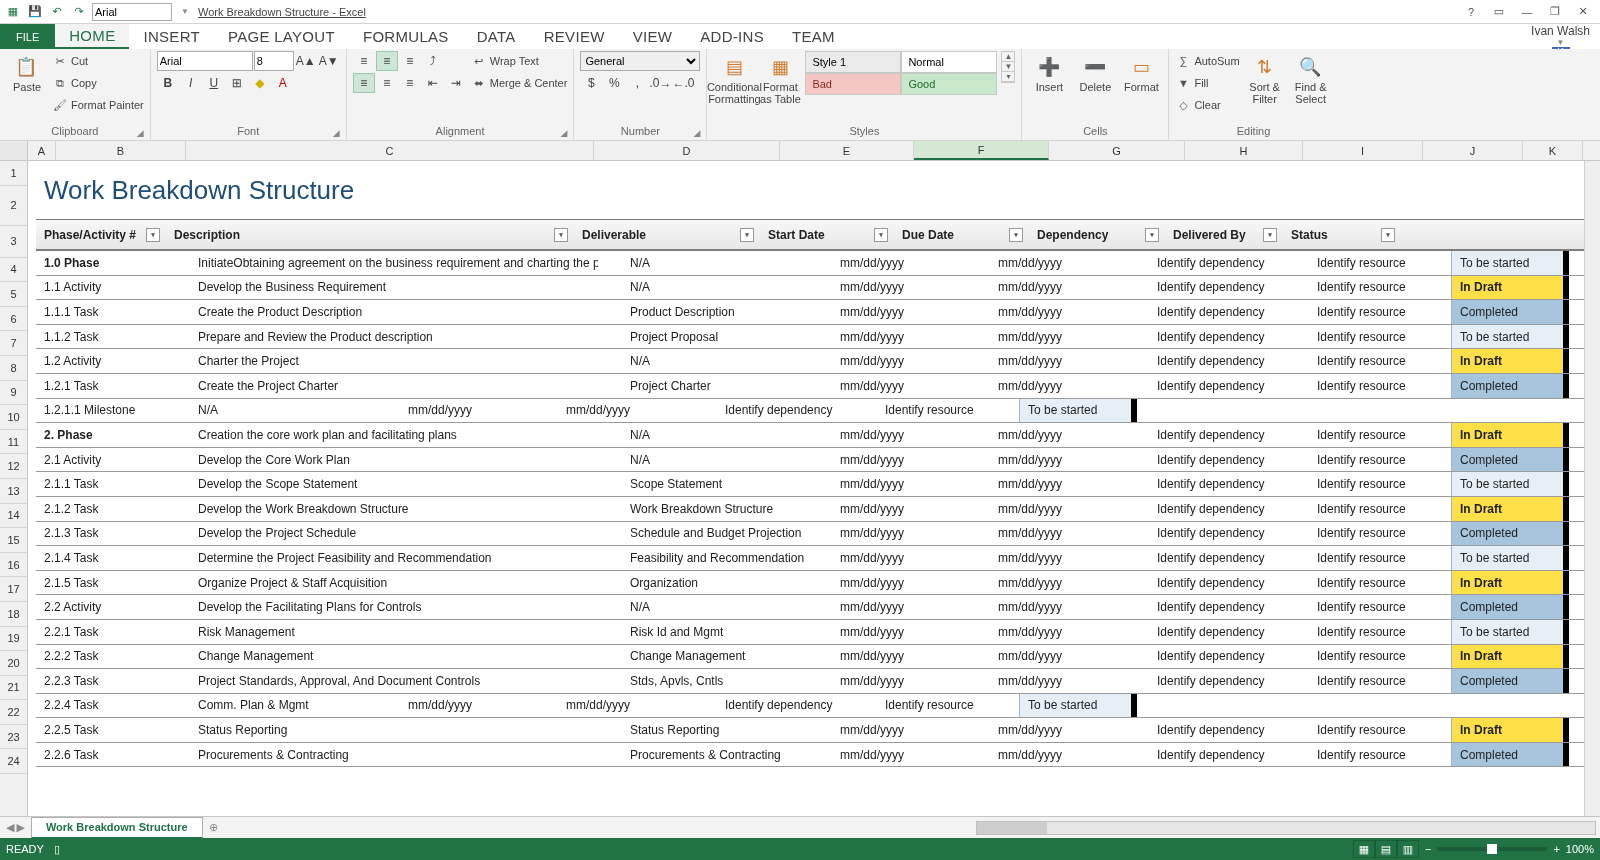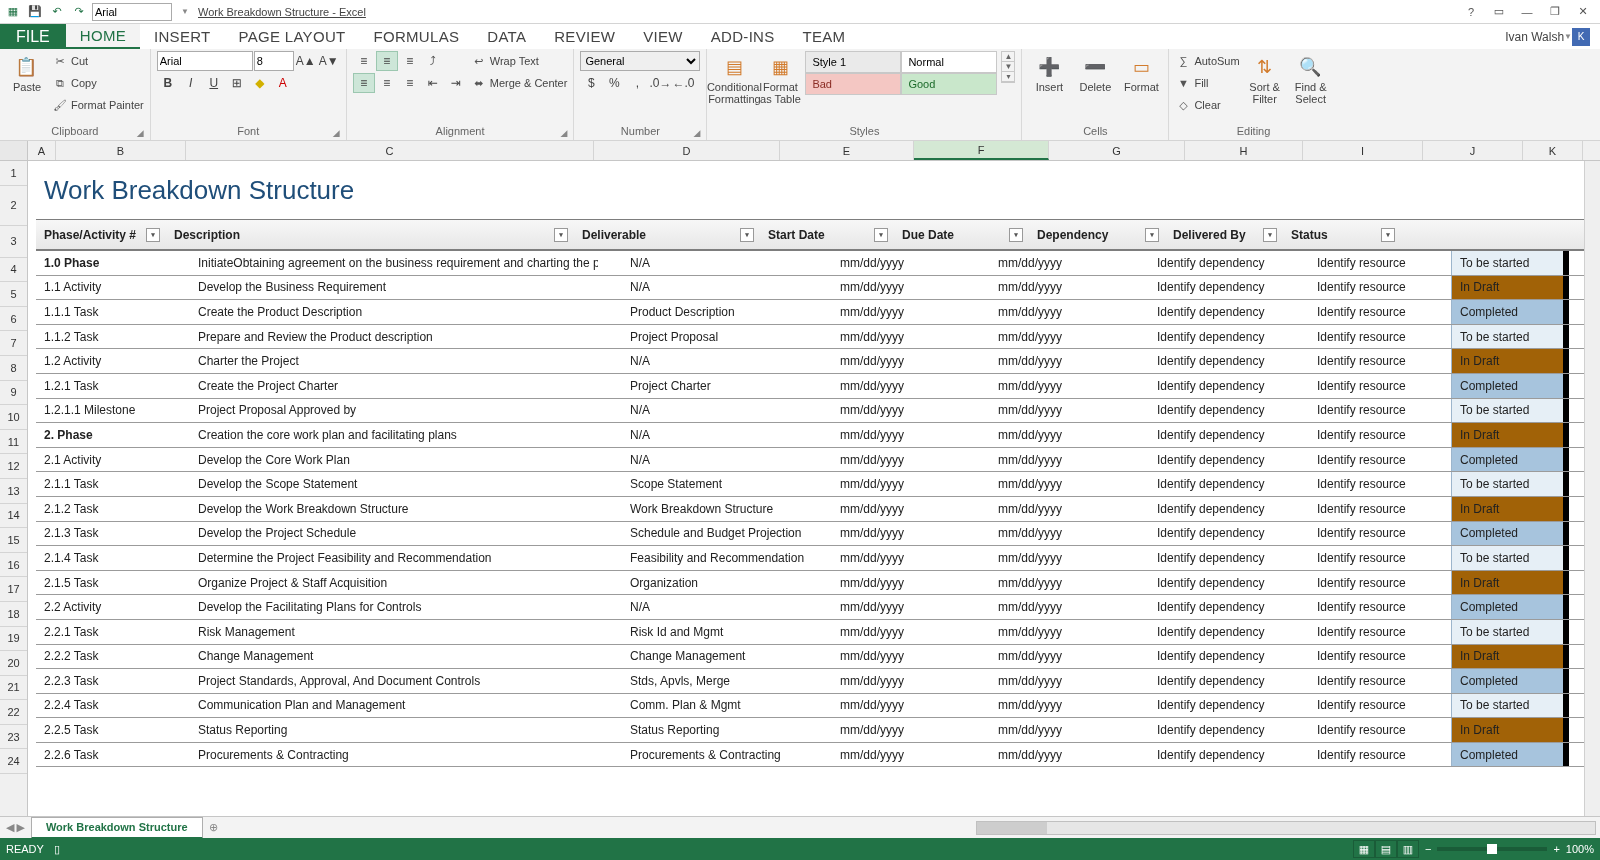--- a/index.html
+++ b/index.html
@@ -9,25 +9,25 @@
 .titlebar { height: 24px; background: #fff; border-bottom: 1px solid #d4d4d4; display: flex; align-items: center; font-size: 11px; }
 .qat { display: flex; align-items: center; gap: 4px; padding: 0 4px; }
 .qat .icon { width: 18px; height: 18px; display: flex; align-items: center; justify-content: center; color: #217346; }
 .qat-font-select { font-size: 11px; height: 18px; border: 1px solid #ababab; background: #fff; padding: 0 2px; width: 80px; }
 .title-text { flex: 1; text-align: left; color: #444; text-decoration: underline; }
 .window-controls { display: flex; gap: 2px; padding-right: 4px; }
 .window-controls .wc { width: 26px; height: 18px; display: flex; align-items: center; justify-content: center; color: #555; font-size: 11px; }
 
 
 .ribbon-tabs { height: 25px; display: flex; align-items: stretch; background: #fff; font-size: 12px; }
-.file-tab { background: #217346; color: #fff; padding: 0 16px; display: flex; align-items: center; font-size: 16px; }
+.file-tab { background: #217346; color: #fff; padding: 0 16px; display: flex; align-items: center; font-size: 11px; }
 .rtab { padding: 0 14px; display: flex; align-items: center; color: #444; text-transform: uppercase; letter-spacing: .3px; font-size: 15px; }
 .rtab.active { color: #217346; border-bottom: 2px solid #217346; background: #f3f3f3; }
 .ribbon-spacer { flex: 1; }
-.user-area { display: flex; align-items: center; padding: 0 10px; color: #444; }
+.user-area { display: flex; align-items: center; padding: 0 10px; color: #444; flex-direction: column; }
 .user-badge { width: 18px; height: 18px; background: #426ab3; color: #fff; display: flex; align-items: center; justify-content: center; font-size: 10px; }
 
 
 .ribbon { height: 92px; background: #f3f3f3; border-bottom: 1px solid #d4d4d4; display: flex; font-size: 11px; }
 .rgroup { border-right: 1px solid #d9d9d9; padding: 2px 6px 0; display: flex; flex-direction: column; }
 .rgroup-body { flex: 1; display: flex; align-items: flex-start; gap: 4px; }
 .rgroup-label { text-align: center; color: #666; font-size: 11px; padding: 2px 0 3px; position: relative; }
 .rgroup-label .launcher { position: absolute; right: 0; bottom: 2px; font-size: 9px; color: #888; }
 .big-btn { display: flex; flex-direction: column; align-items: center; justify-content: center; width: 42px; gap: 2px; padding-top: 4px; }
 .big-btn .ico { width: 24px; height: 24px; display: flex; align-items: center; justify-content: center; font-size: 18px; color: #d27b2c; }
@@ -65,21 +65,21 @@
 .sheet-title { font-size: 26px; color: #1f4e79; font-family: "Segoe UI Light", Arial; padding: 6px 0 6px 8px; height: 40px; }
 .tbl-wrap { padding-top: 10px; }
 .tbl-head { display: flex; background: linear-gradient(#f7f7f7, #e7e7e7); border-top: 1px solid #7d7d7d; border-bottom: 2px solid #7d7d7d; height: 32px; align-items: center; font-size: 12px; color: #222; font-weight: 600; }
 .th { display: flex; align-items: center; justify-content: space-between; padding: 0 6px 0 8px; height: 100%; }
 .th .filt { width: 14px; height: 14px; border: 1px solid #999; background: #fff; display: flex; align-items: center; justify-content: center; font-size: 7px; color: #555; }
 .tbl-row { display: flex; height: 24.6px; border-bottom: 1px solid #9b9b9b; font-size: 12px; color: #222; align-items: stretch; gap: 24px; }
 .td { padding: 0 8px; display: flex; align-items: center; overflow: hidden; white-space: nowrap; }
 .td.bold { font-weight: 700; }
 .status { border-left: 1px solid #9cb5cc; border-right: 6px solid #000000; }
 .status.s0 { background: #e6eff6; } 
-.status.s1 { background: #a16207; } 
+.status.s1 { background: #fde047; font-weight: bold; } 
 .status.s2 { background: #a7c4dd; } 
 
 
 .c-A { width: 130px; }
 .c-B { width: 408px; }
 .c-C { width: 186px; }
 .c-D { width: 134px; }
 .c-E { width: 135px; }
 .c-F { width: 136px; }
 .c-G { width: 118px; }
@@ -454,21 +454,20 @@
               <div class="td c-B">Create the Project Charter</div>
               <div class="td c-C">Project Charter</div>
               <div class="td c-D">mm/dd/yyyy</div>
               <div class="td c-E">mm/dd/yyyy</div>
               <div class="td c-F">Identify dependency</div>
               <div class="td c-G">Identify resource</div>
               <div class="td c-H status s2">Completed</div>
             </div>
             <div class="tbl-row">
               <div class="td c-A">1.2.1.1 Milestone</div>
-              <div class="td c-B">Project Proposal Approved by</div>
               <div class="td c-C">N/A</div>
               <div class="td c-D">mm/dd/yyyy</div>
               <div class="td c-E">mm/dd/yyyy</div>
               <div class="td c-F">Identify dependency</div>
               <div class="td c-G">Identify resource</div>
               <div class="td c-H status s0">To be started</div>
             </div>
             <div class="tbl-row">
               <div class="td c-A bold">2. Phase</div>
               <div class="td c-B">Creation the core work plan and facilitating plans</div>
@@ -565,30 +564,29 @@
               <div class="td c-C">Change Management</div>
               <div class="td c-D">mm/dd/yyyy</div>
               <div class="td c-E">mm/dd/yyyy</div>
               <div class="td c-F">Identify dependency</div>
               <div class="td c-G">Identify resource</div>
               <div class="td c-H status s1">In Draft</div>
             </div>
             <div class="tbl-row">
               <div class="td c-A">2.2.3 Task</div>
               <div class="td c-B">Project Standards, Approval, And Document Controls</div>
-              <div class="td c-C">Stds, Apvls, Merge</div>
+              <div class="td c-C">Stds, Apvls, Cntls</div>
               <div class="td c-D">mm/dd/yyyy</div>
               <div class="td c-E">mm/dd/yyyy</div>
               <div class="td c-F">Identify dependency</div>
               <div class="td c-G">Identify resource</div>
               <div class="td c-H status s2">Completed</div>
             </div>
             <div class="tbl-row">
               <div class="td c-A">2.2.4 Task</div>
-              <div class="td c-B">Communication Plan and Management</div>
               <div class="td c-C">Comm. Plan &amp; Mgmt</div>
               <div class="td c-D">mm/dd/yyyy</div>
               <div class="td c-E">mm/dd/yyyy</div>
               <div class="td c-F">Identify dependency</div>
               <div class="td c-G">Identify resource</div>
               <div class="td c-H status s0">To be started</div>
             </div>
             <div class="tbl-row">
               <div class="td c-A">2.2.5 Task</div>
               <div class="td c-B">Status Reporting</div>

